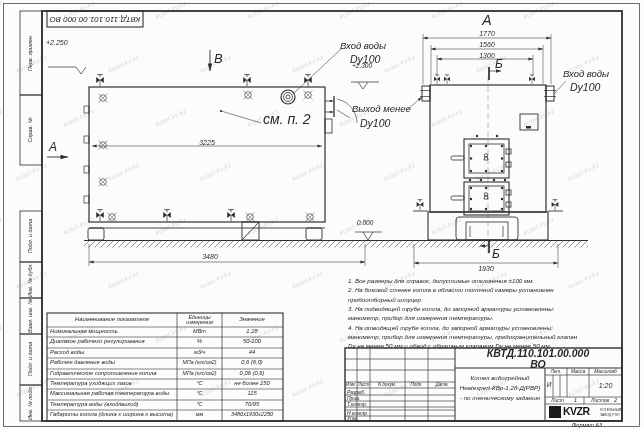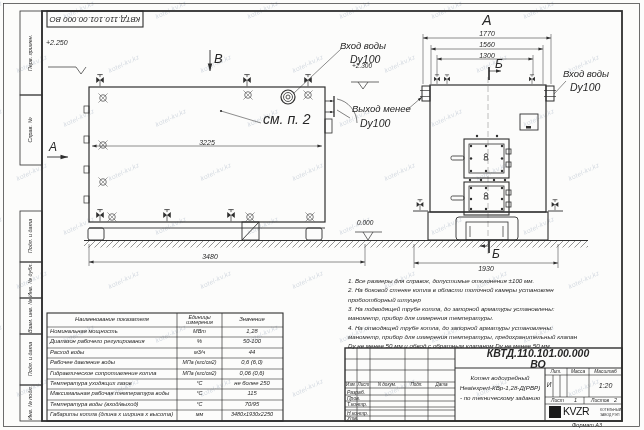--- a/index.html
+++ b/index.html
@@ -449,17 +449,17 @@
   <span class="t cc" style="left:500px;top:398px;font-size:6.2px;">- по техническому заданию</span>
   <span class="t cc" style="left:556px;top:371.5px;font-size:4.8px;">Лит.</span>
   <span class="t cc" style="left:578px;top:371.5px;font-size:4.8px;">Масса</span>
   <span class="t cc" style="left:605.5px;top:371.5px;font-size:4.8px;">Масштаб</span>
   <span class="t cc" style="left:549px;top:385px;font-size:6.5px;">И</span>
   <span class="t cc" style="left:605.5px;top:385px;font-size:7px;">1:20</span>
   <span class="t" style="left:551px;top:398px;font-size:5px;">Лист</span>
   <span class="t" style="left:574px;top:398px;font-size:5.5px;">1</span>
   <span class="t" style="left:591px;top:398px;font-size:5px;">Листов</span>
   <span class="t" style="left:614px;top:398px;font-size:5.5px;">2</span>
-  <span class="t up" style="left:563px;top:406px;font-size:10.5px;font-weight:normal;letter-spacing:-0.5px;color:#111;">KVZR</span>
+  <span class="t up" style="left:563px;top:406px;font-size:10.5px;font-weight:bold;letter-spacing:-0.5px;color:#111;">KVZR</span>
   <span class="t up" style="left:600px;top:409px;font-size:3.4px;color:#333;">КОТЕЛЬНЫЙ</span>
   <span class="t up" style="left:600px;top:413.5px;font-size:3.4px;color:#333;">ЗАВОД РЭП</span>
   <span class="t" style="left:572px;top:422.5px;font-size:5.5px;">Формат А3</span>
 </div>
 
 </body></html>

